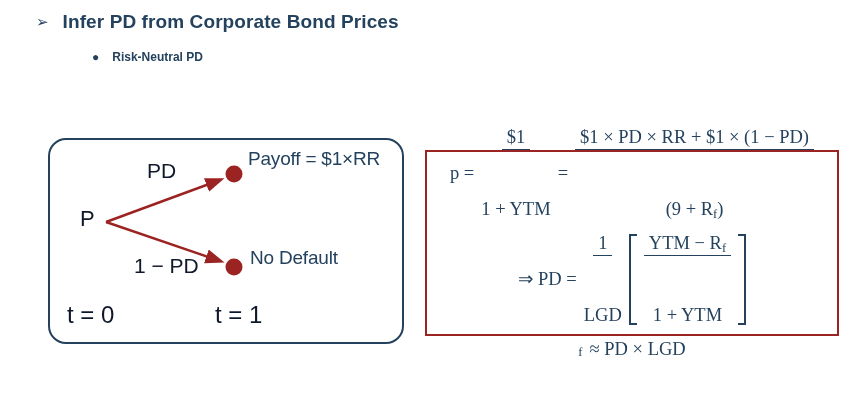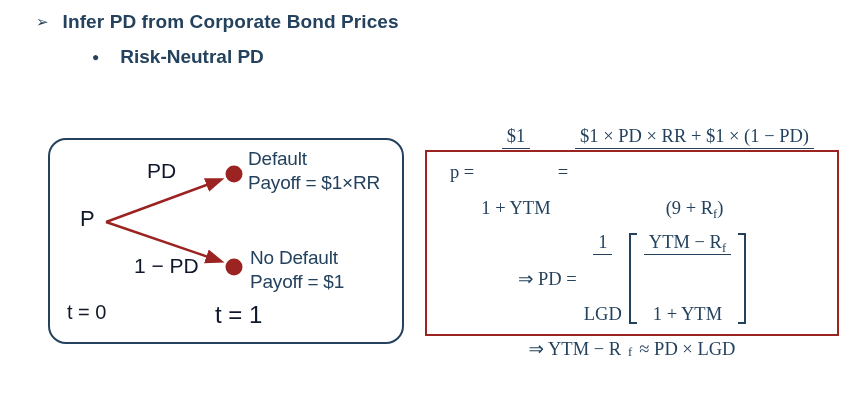--- a/index.html
+++ b/index.html
@@ -7,36 +7,36 @@
     position:relative; width:852px; height:401px; background:#ffffff;
     font-family:"Liberation Sans", sans-serif; color:#24425e; overflow:hidden;
   }
 
   
   .title-row { position:absolute; left:36px; top:10px; display:flex; align-items:flex-start; gap:14px; }
   .arrow-bullet { font-size:15px; line-height:24px; color:#24425e; }
   .page-title { font-size:19px; font-weight:700; line-height:24px; letter-spacing:0.1px; }
   .subtitle-row { position:absolute; left:92px; top:46px; display:flex; align-items:flex-start; gap:13px; }
   .circle-bullet { font-size:12px; line-height:22px; }
-  .subtitle { font-size:19px; font-weight:700; line-height:22px;margin-left:8px; }
+  .subtitle { font-size:12px; font-weight:700; line-height:22px; }
 
   
   .tree-box {
     position:absolute; left:48px; top:138px; width:356px; height:206px;
     border:2.5px solid #24425e; border-radius:18px; box-sizing:border-box;
   }
   .tree-svg { position:absolute; left:0; top:0; }
   .tlbl { position:absolute; white-space:nowrap; color:#0f172a; }
   .root-lbl   { left:30px;  top:66px;  font-size:22px; }
   .pd-lbl     { left:97px;  top:19px;  font-size:21px; }
   .onepd-lbl  { left:84px;  top:114px; font-size:21px; }
   .node-text  { position:absolute; font-size:19px; line-height:24px; letter-spacing:-0.2px; white-space:nowrap; }
   .node-up    { left:198px; top:7px; }
   .node-down  { left:200px; top:99px;margin-top:7px; }
-  .t0-lbl     { left:17px;  top:161px; font-size:20px; }
+  .t0-lbl     { left:17px;  top:161px; font-size:24px; }
   .t1-lbl     { left:165px; top:161px; font-size:24px; }
 
   
   .formula-box {
     position:absolute; left:425px; top:150px; width:414px; height:186px;
     border:2.75px solid #9b2423; box-sizing:border-box;
     display:flex; flex-direction:column; align-items:center; justify-content:center; gap:13px;
     font-family:"Liberation Serif", serif; font-size:18.5px; color:#24425e;
   }
   .frow { display:flex; align-items:center; gap:7px; white-space:nowrap; }
@@ -73,26 +73,24 @@
       <line x1="56" y1="82" x2="170" y2="121" stroke="#9b2423" stroke-width="2.4" marker-end="url(#ah)"></line>
       <circle cx="184" cy="34" r="8.5" fill="#9b2423"></circle>
       <circle cx="184" cy="127" r="8.5" fill="#9b2423"></circle>
     </svg>
 
     <span class="tlbl root-lbl">P</span>
     <span class="tlbl pd-lbl">PD</span>
     <span class="tlbl onepd-lbl">1 − PD</span>
 
     <div class="node-text node-up">
-      <div>Default</div>
       <div>Payoff = $1×RR</div>
     </div>
     <div class="node-text node-down">
       <div>No Default</div>
-      <div>Payoff = $1</div>
     </div>
 
     <span class="tlbl t0-lbl">t = 0</span>
     <span class="tlbl t1-lbl">t = 1</span>
   </div>
 
   <div class="formula-box">
 
     <div class="frow">
       <span>p =</span>
@@ -119,19 +117,18 @@
       <span class="frac">
         <span class="num">
           <span>YTM − R</span><span class="sub">f</span>
         </span>
         <span class="den">1 + YTM</span>
       </span>
       <span class="brk brk-r"></span>
     </div>
 
     <div class="frow">
-      <span>⇒ YTM − R</span>
         <span class="sub">f</span>
         <span> ≈ PD × LGD</span>
     </div>
 
   </div>
 </div>
 
 </body></html>

